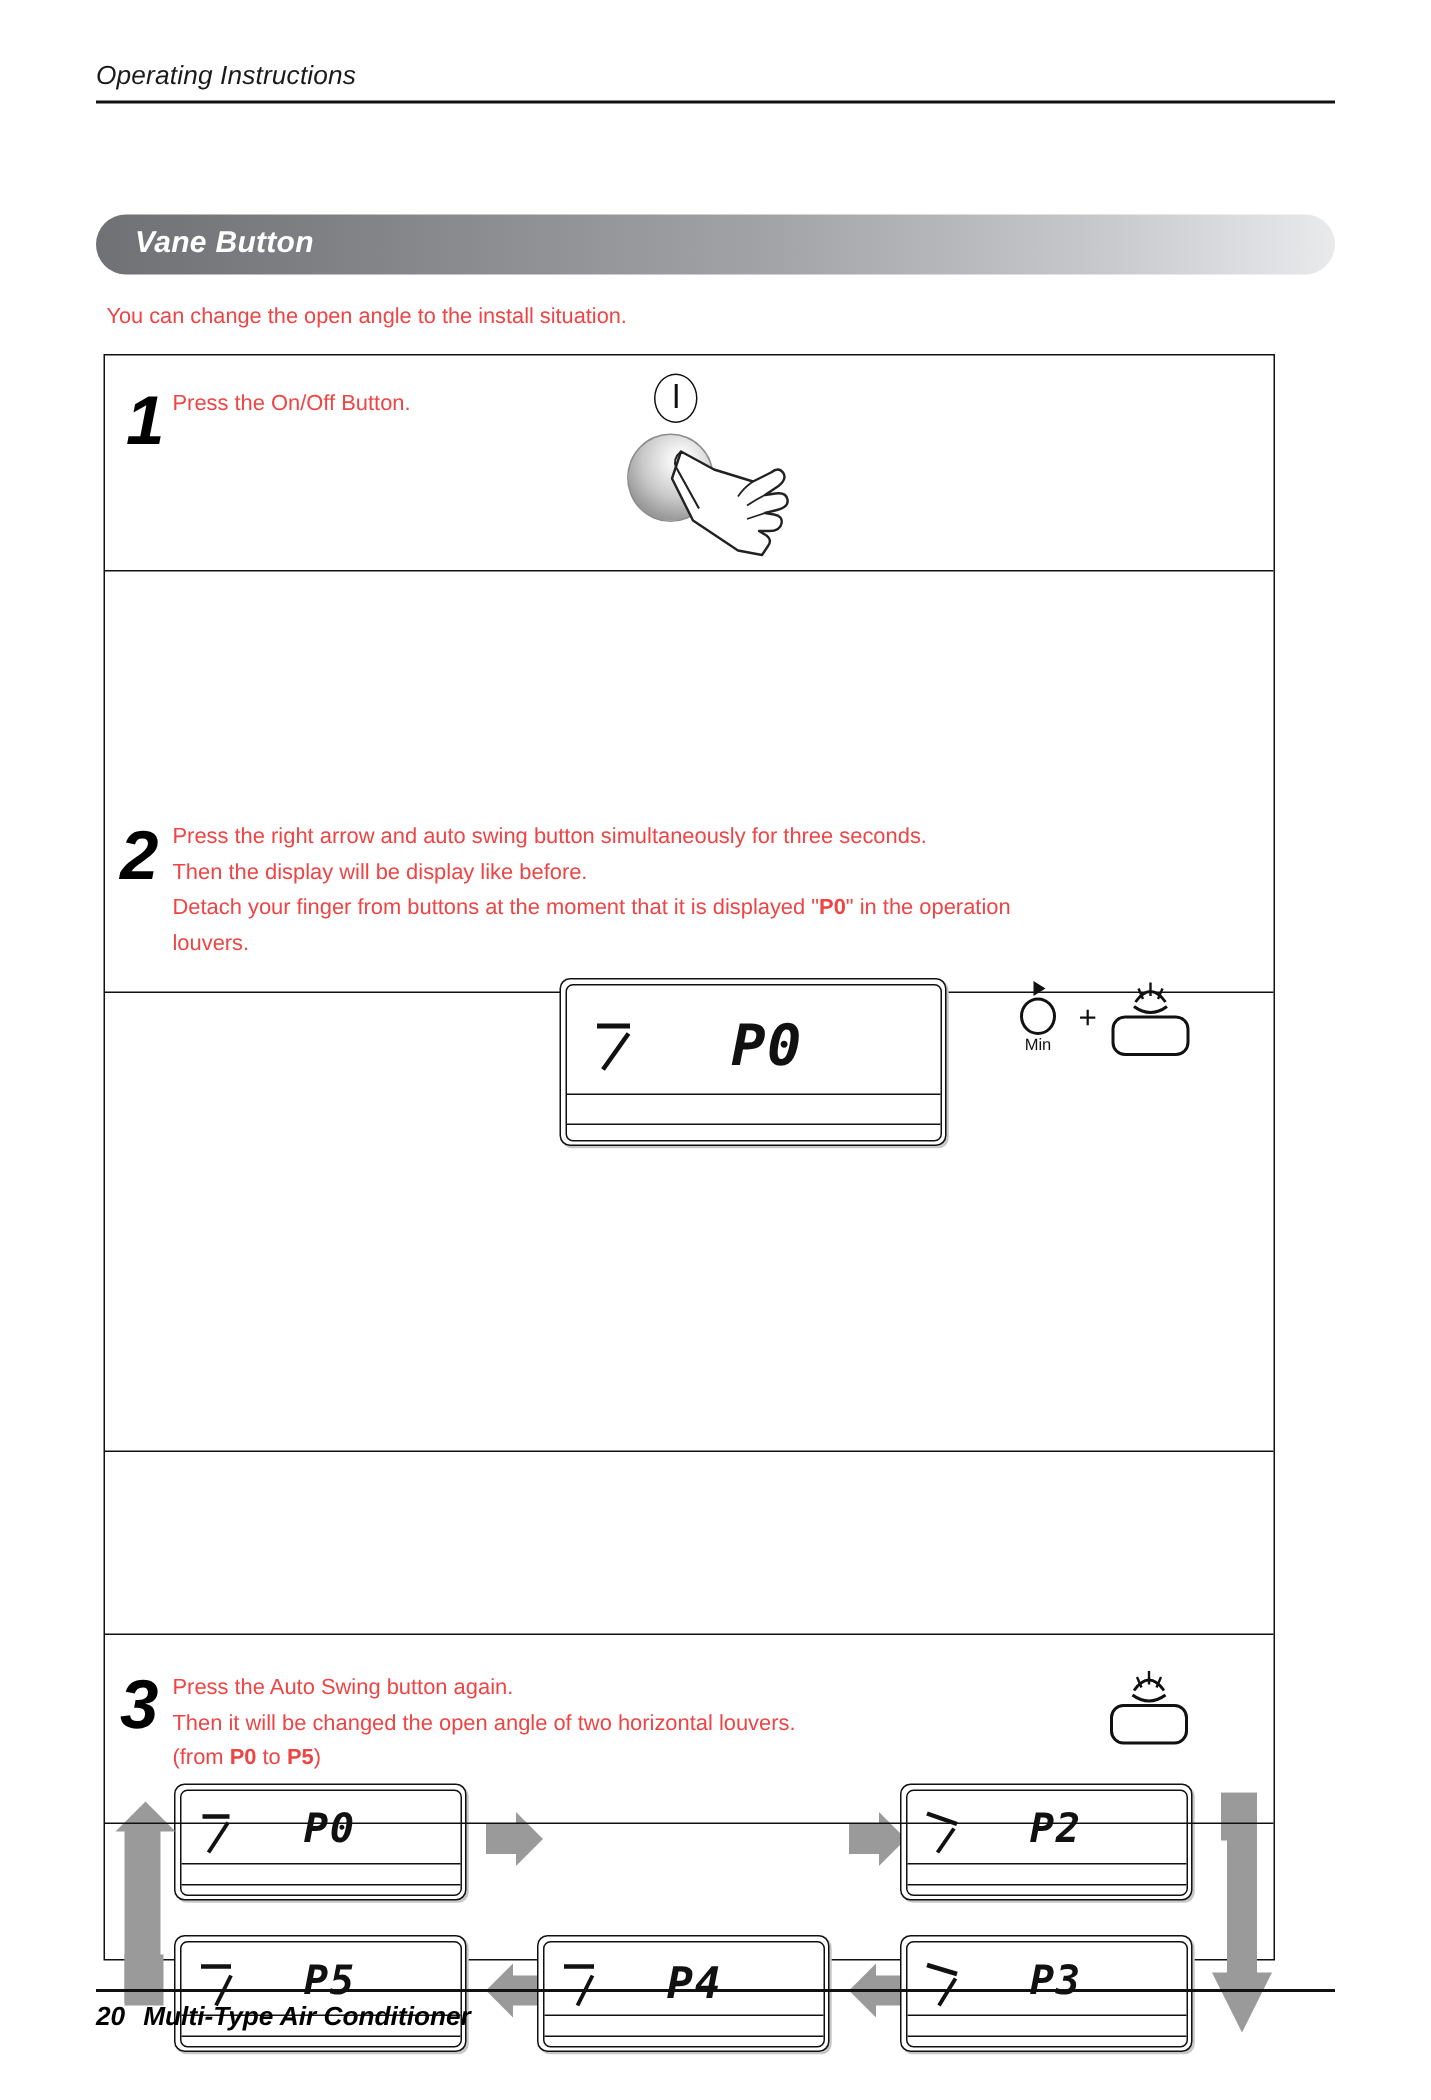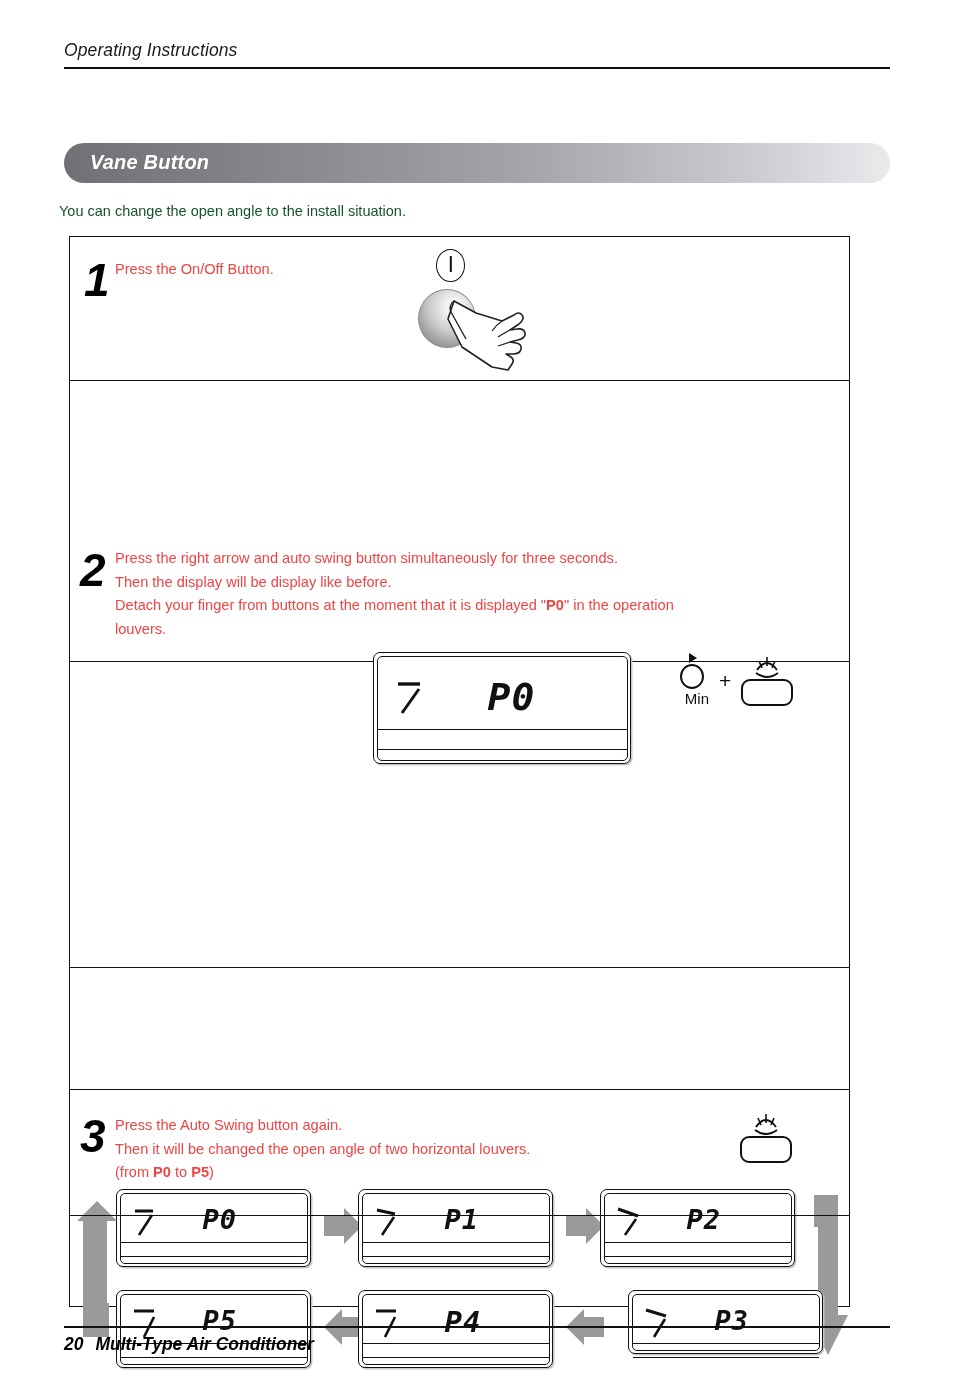--- a/index.html
+++ b/index.html
@@ -59,24 +59,24 @@
     top: 8px;
     color: #ffffff;
     font-size: 20px;
     font-weight: bold;
     font-style: italic;
     letter-spacing: 0.2px;
   }
 
   .intro {
     position: absolute;
-    left: 59px;
+    left: 71px;
     top: 203px;
     font-size: 14.5px;
-    color: #14532d;
+    color: #ef4444;
     text-align: center;
   }
 
   
   .frame {
     position: absolute;
     left: 69px;
     top: 236px;
     width: 781px;
     border: 1.6px solid #111;
@@ -192,24 +192,24 @@
   }
   .arrow-btn .circ {
     margin: 11px auto 0;
     width: 24px; height: 25px;
     border: 2.1px solid #111;
     border-radius: 50%;
     box-sizing: border-box;
     background: #fff;
   }
   .arrow-btn .cap {
-    font-size: 15px;
+    font-size: 11px;
     color: #111;
     margin-top: 1px;
-    text-align: right;
+    text-align: center;
   }
   .swing-btn { position: relative; width: 56px; }
   .swing-btn .swing-icon { height: 22px; position: relative; }
   .swing-btn .pad {
     width: 52px; height: 27px;
     border: 2.1px solid #111;
     border-radius: 9px;
     box-sizing: border-box;
     background: #fff;
     margin-top: 2px;
@@ -373,31 +373,20 @@
           <div class="lcd-code" style="left:82px; top:10px; font-size:27px;">P0</div>
           <div class="lcd-line-a" style="top:48px;"></div>
           <div class="lcd-line-b" style="top:62px;"></div>
         </div>
       </div>
 
       <svg class="arrow-gray" style="left:254px; top:545px;" width="40" height="42">
         <path d="M 0 9 L 20 9 L 20 1 L 38 19 L 20 37 L 20 29 L 0 29 Z" fill="#9a9a9a"></path>
       </svg>
 
-      <div class="lcd" style="left:288px; top:527px; width:195px; height:78px;">
-        <div class="lcd-inner">
-          <svg class="vane-icon" style="left:11px; top:10px;" width="36" height="34">
-            <path d="M 3 6 L 21 10" stroke="#111" stroke-width="3" fill="none"></path>
-            <path d="M 20 13 L 8 31" stroke="#111" stroke-width="2.6" fill="none"></path>
-          </svg>
-          <div class="lcd-code" style="left:82px; top:10px; font-size:27px;">P1</div>
-          <div class="lcd-line-a" style="top:48px;"></div>
-          <div class="lcd-line-b" style="top:62px;"></div>
-        </div>
-      </div>
 
       <svg class="arrow-gray" style="left:496px; top:545px;" width="40" height="42">
         <path d="M 0 9 L 20 9 L 20 1 L 38 19 L 20 37 L 20 29 L 0 29 Z" fill="#9a9a9a"></path>
       </svg>
 
       <div class="lcd" style="left:530px; top:527px; width:195px; height:78px;">
         <div class="lcd-inner">
           <svg class="vane-icon" style="left:11px; top:10px;" width="36" height="34">
             <path d="M 2 5 L 22 12" stroke="#111" stroke-width="3" fill="none"></path>
             <path d="M 20 15 L 9 31" stroke="#111" stroke-width="2.6" fill="none"></path>
@@ -438,21 +427,21 @@
           <div class="lcd-code" style="left:82px; top:10px; font-size:29px;">P4</div>
           <div class="lcd-line-a" style="top:48px;"></div>
           <div class="lcd-line-b" style="top:62px;"></div>
         </div>
       </div>
 
       <svg class="arrow-gray" style="left:494px; top:646px;" width="40" height="42">
         <path d="M 40 9 L 20 9 L 20 1 L 2 19 L 20 37 L 20 29 L 40 29 Z" fill="#9a9a9a"></path>
       </svg>
 
-      <div class="lcd" style="left:530px; top:628px; width:195px; height:64px;margin-left:28px;">
+      <div class="lcd" style="left:530px; top:628px; width:195px; height:78px;">
         <div class="lcd-inner">
           <svg class="vane-icon" style="left:11px; top:10px;" width="36" height="34">
             <path d="M 2 5 L 22 11" stroke="#111" stroke-width="3" fill="none"></path>
             <path d="M 21 14 L 10 32" stroke="#111" stroke-width="2.6" fill="none"></path>
           </svg>
           <div class="lcd-code" style="left:82px; top:10px; font-size:27px;">P3</div>
           <div class="lcd-line-a" style="top:48px;"></div>
           <div class="lcd-line-b" style="top:62px;"></div>
         </div>
       </div>

